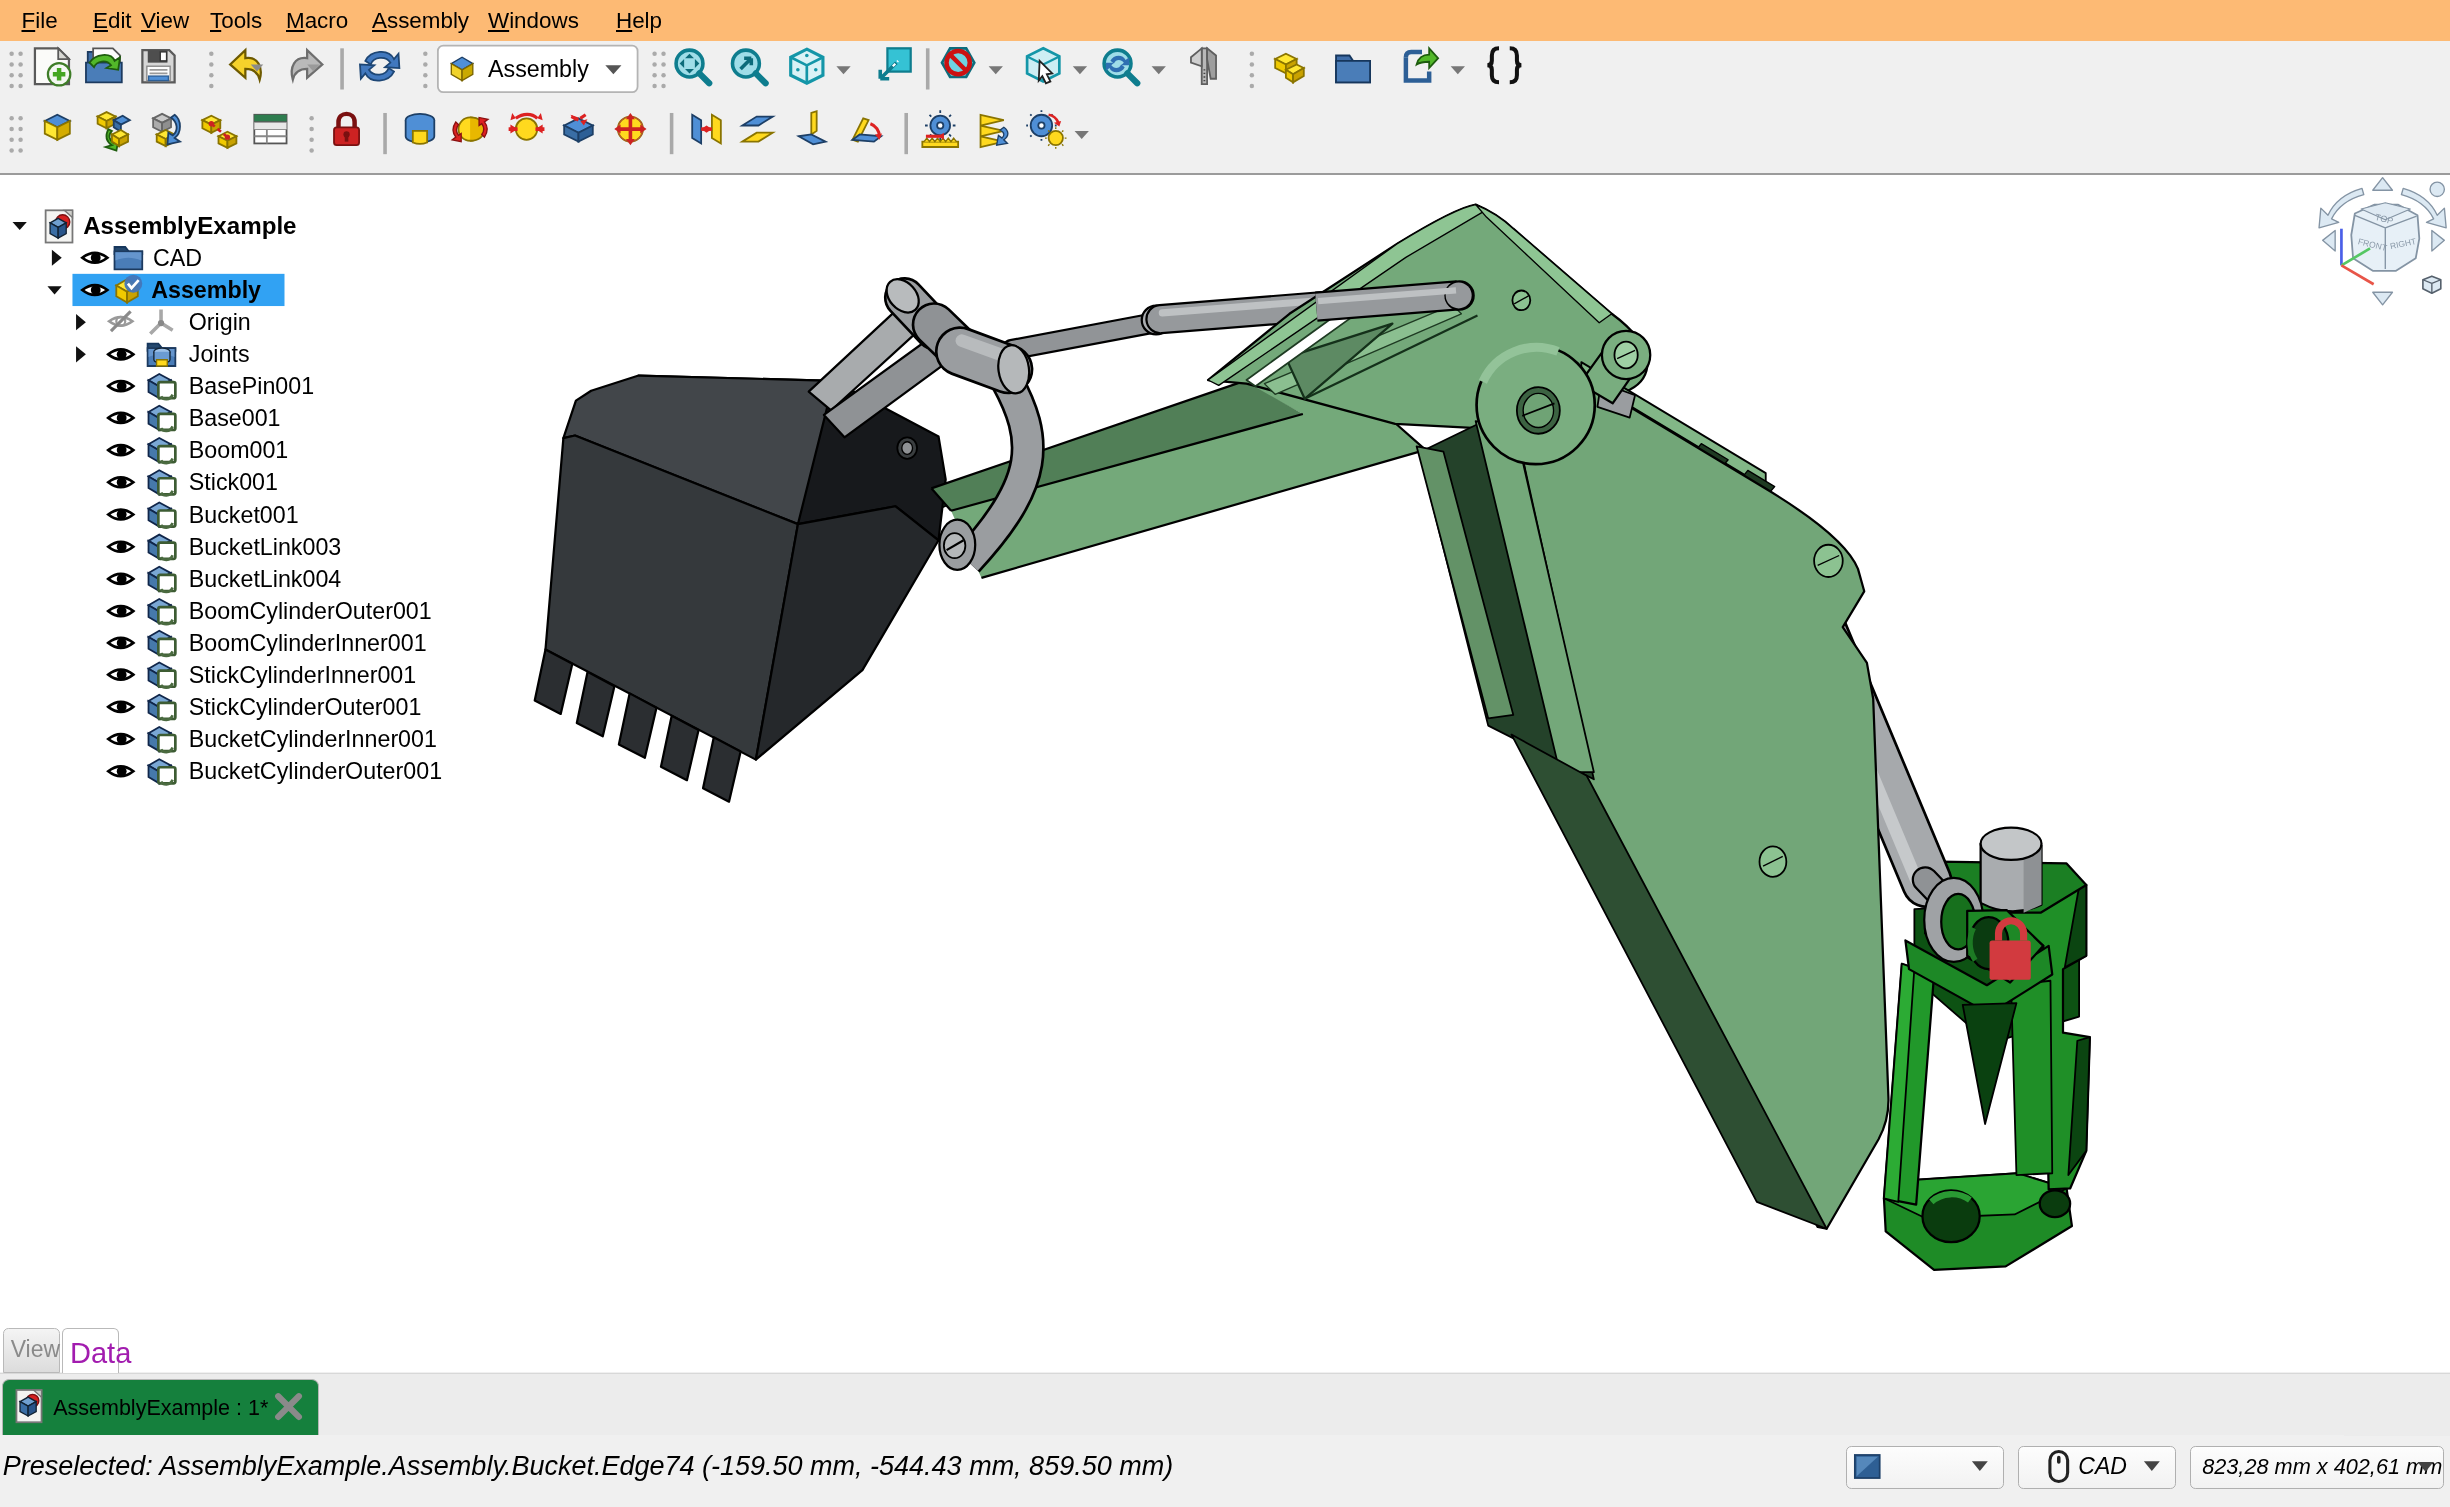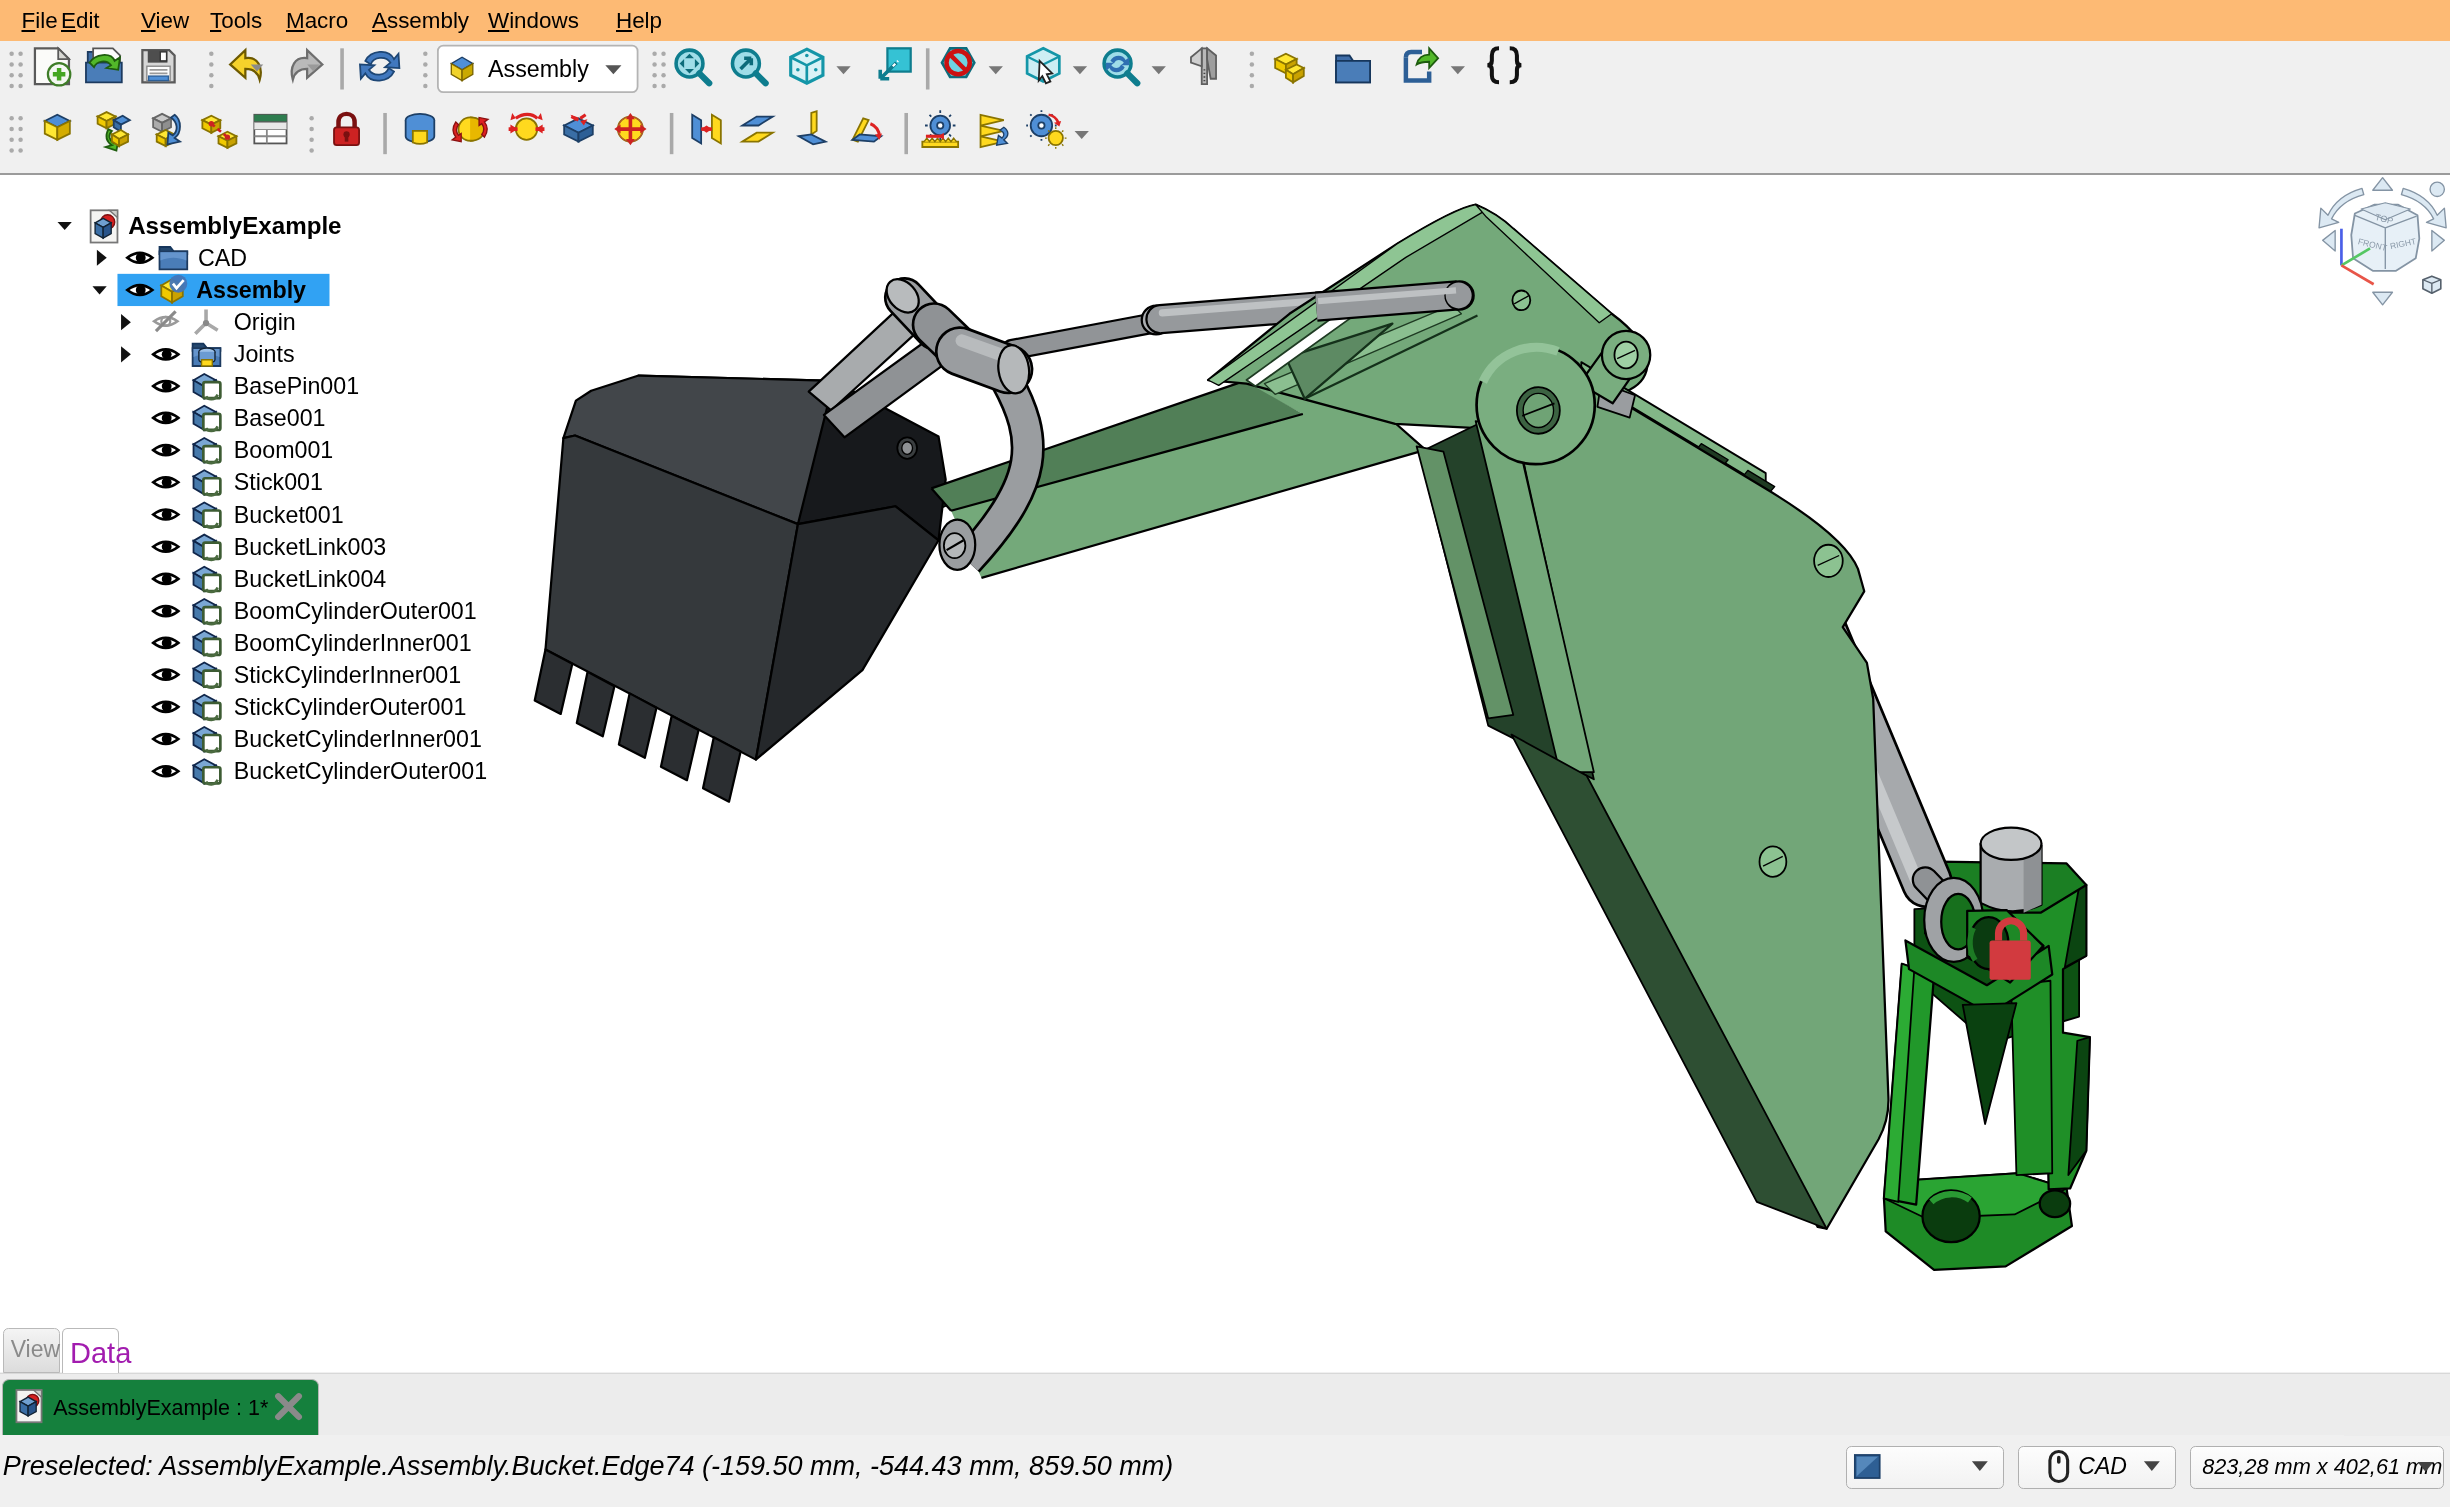--- a/index.html
+++ b/index.html
@@ -1,33 +1,33 @@
 <!DOCTYPE html>
 <html style="font-size:14.3px"><head><meta charset="utf-8">
 <style>
 html,body{margin:0;padding:0;width:2450px;height:1507px;overflow:hidden;background:#f0f0f0;font-family:"Liberation Sans",sans-serif;}
 #menubar{position:absolute;left:0;top:0;width:2450px;height:41px;background:#fdba74;}
 .mi{position:absolute;top:8px;font-size:22.4px;color:#000;}
 #tb1{position:absolute;left:0;top:41px;width:2450px;height:63px;background:#f0f0f0;}
 #tb2{position:absolute;left:0;top:104px;width:2450px;height:69px;background:#f0f0f0;}
 #vline{position:absolute;left:0;top:173px;width:2450px;height:1.8px;background:#9b9b9b;}
 #main{position:absolute;left:0;top:175px;width:2450px;height:1197px;background:#ffffff;}
-#tree{position:absolute;left:0;top:0;width:501px;height:1197px;margin-left:45px;}
+#tree{position:absolute;left:0;top:0;width:501px;height:1197px;}
 #panelTabs{position:absolute;left:0;top:1328px;width:627px;height:45px;}
 #mdibar{position:absolute;left:0;top:1373px;width:2450px;height:62px;background:#ececec;border-top:0.9px solid #d8d8d8;}
 #doctab{position:absolute;left:1.8px;top:5.4px;width:315px;height:56px;background:#15803d;border:1.8px solid #b6b6b6;border-bottom:none;border-radius:7.2px 7.2px 0 0;}
 #statusbar{position:absolute;left:0;top:1435px;width:2344px;height:73px;background:#f0f0f0;font-style:italic;}
 #statusbar .msg{position:absolute;left:2.7px;top:16px;font-size:27px;color:#000;}
 .scombo{position:absolute;top:10.7px;height:43px;background:linear-gradient(#fdfdfd,#f2f2f2);border:1.8px solid #b0b0b0;border-radius:5.4px;box-sizing:border-box;}
 svg{display:block;}
 </style></head>
 <body>
 <div id="menubar">
   <span class="mi" style="left:21.5px"><u>F</u>ile</span>
-  <span class="mi" style="left:61px"><u>E</u>dit</span>
+  <span class="mi" style="left:93px"><u>E</u>dit</span>
   <span class="mi" style="left:141px"><u>V</u>iew</span>
   <span class="mi" style="left:210px"><u>T</u>ools</span>
   <span class="mi" style="left:286px"><u>M</u>acro</span>
   <span class="mi" style="left:372px"><u>A</u>ssembly</span>
   <span class="mi" style="left:488px"><u>W</u>indows</span>
   <span class="mi" style="left:616px"><u>H</u>elp</span>
 </div>
 <div id="tb1">
 <svg width="2450" height="63" viewBox="0 0 2736 70">
 <g fill="#aaa">

